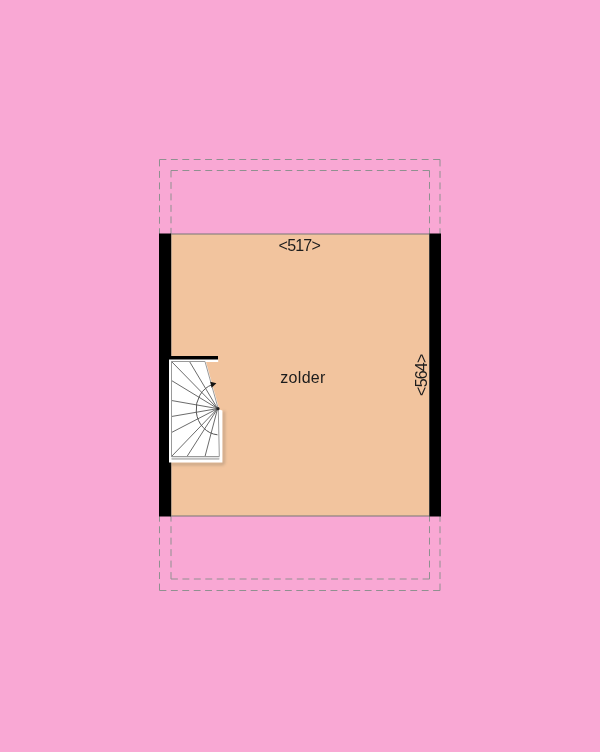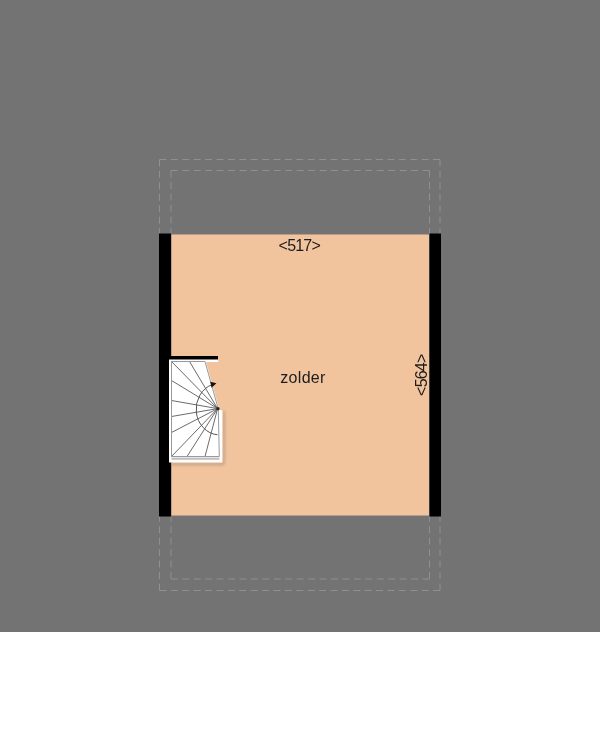--- a/index.html
+++ b/index.html
@@ -1,16 +1,16 @@
 <!DOCTYPE html>
 <html><head>
 <meta charset="utf-8">
 <style>
   html,body{margin:0;padding:0;background:#ffffff;}
-  #page{position:relative;width:600px;height:632px;background:#737373;overflow:hidden;}
+  #page{position:relative;width:600px;height:752px;background:#f9a8d4;overflow:hidden;}
   svg{position:absolute;left:0;top:0;}
   text{font-family:"Liberation Sans",sans-serif;fill:#1c1c1c;}
 </style>
 </head>
 <body>
 <div id="page">
 <svg width="600" height="752" viewBox="0 0 600 752">
   <defs>
     <filter id="soft" x="-30%" y="-30%" width="160%" height="160%">
       <feGaussianBlur stdDeviation="1.6"></feGaussianBlur>

